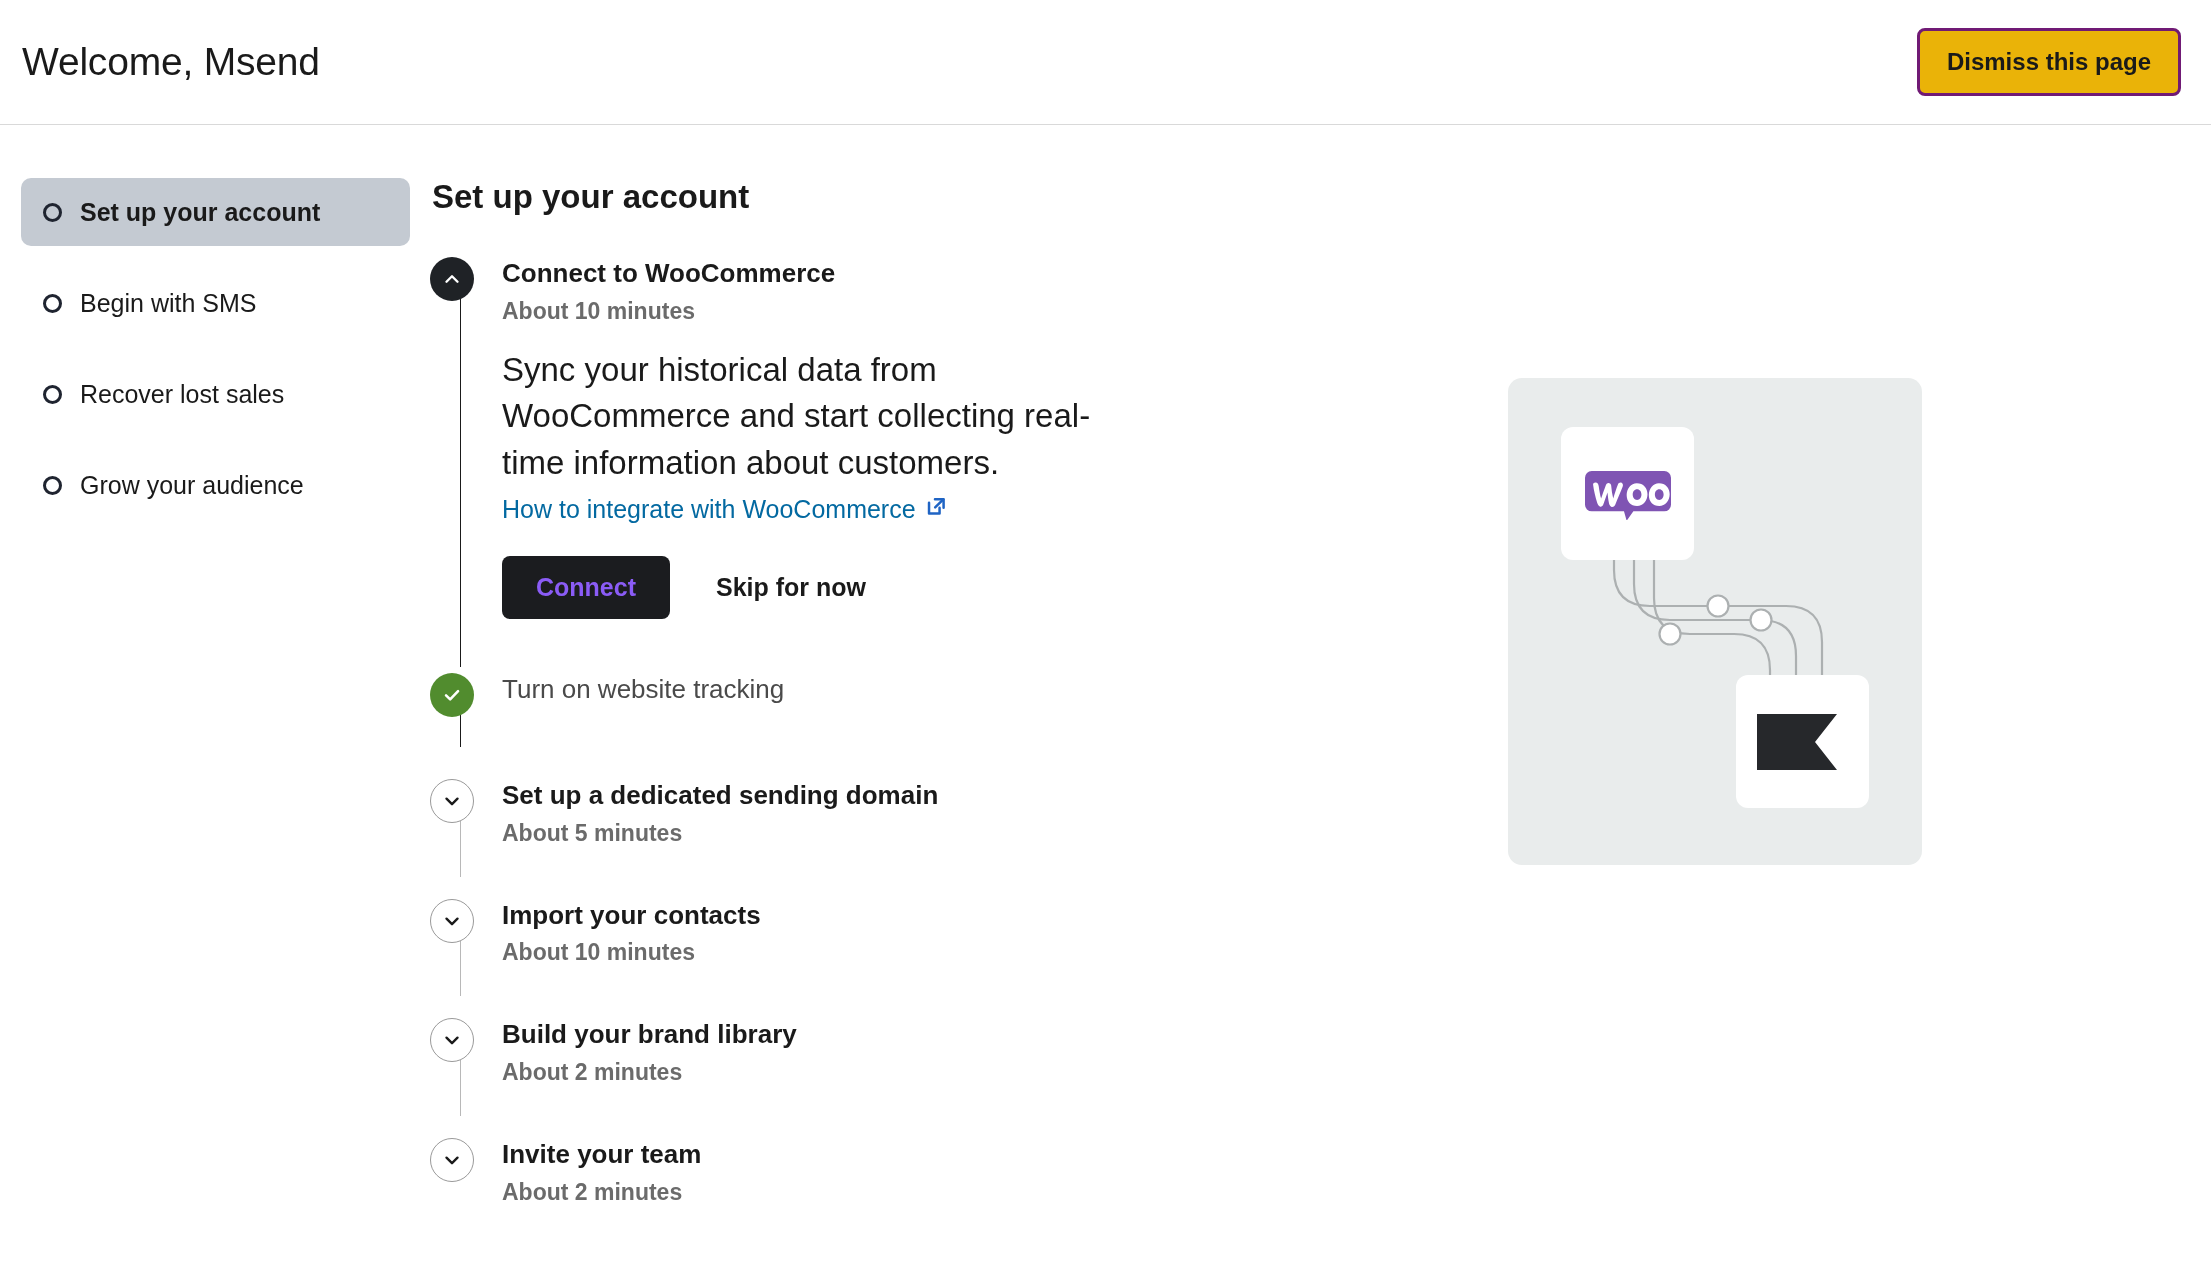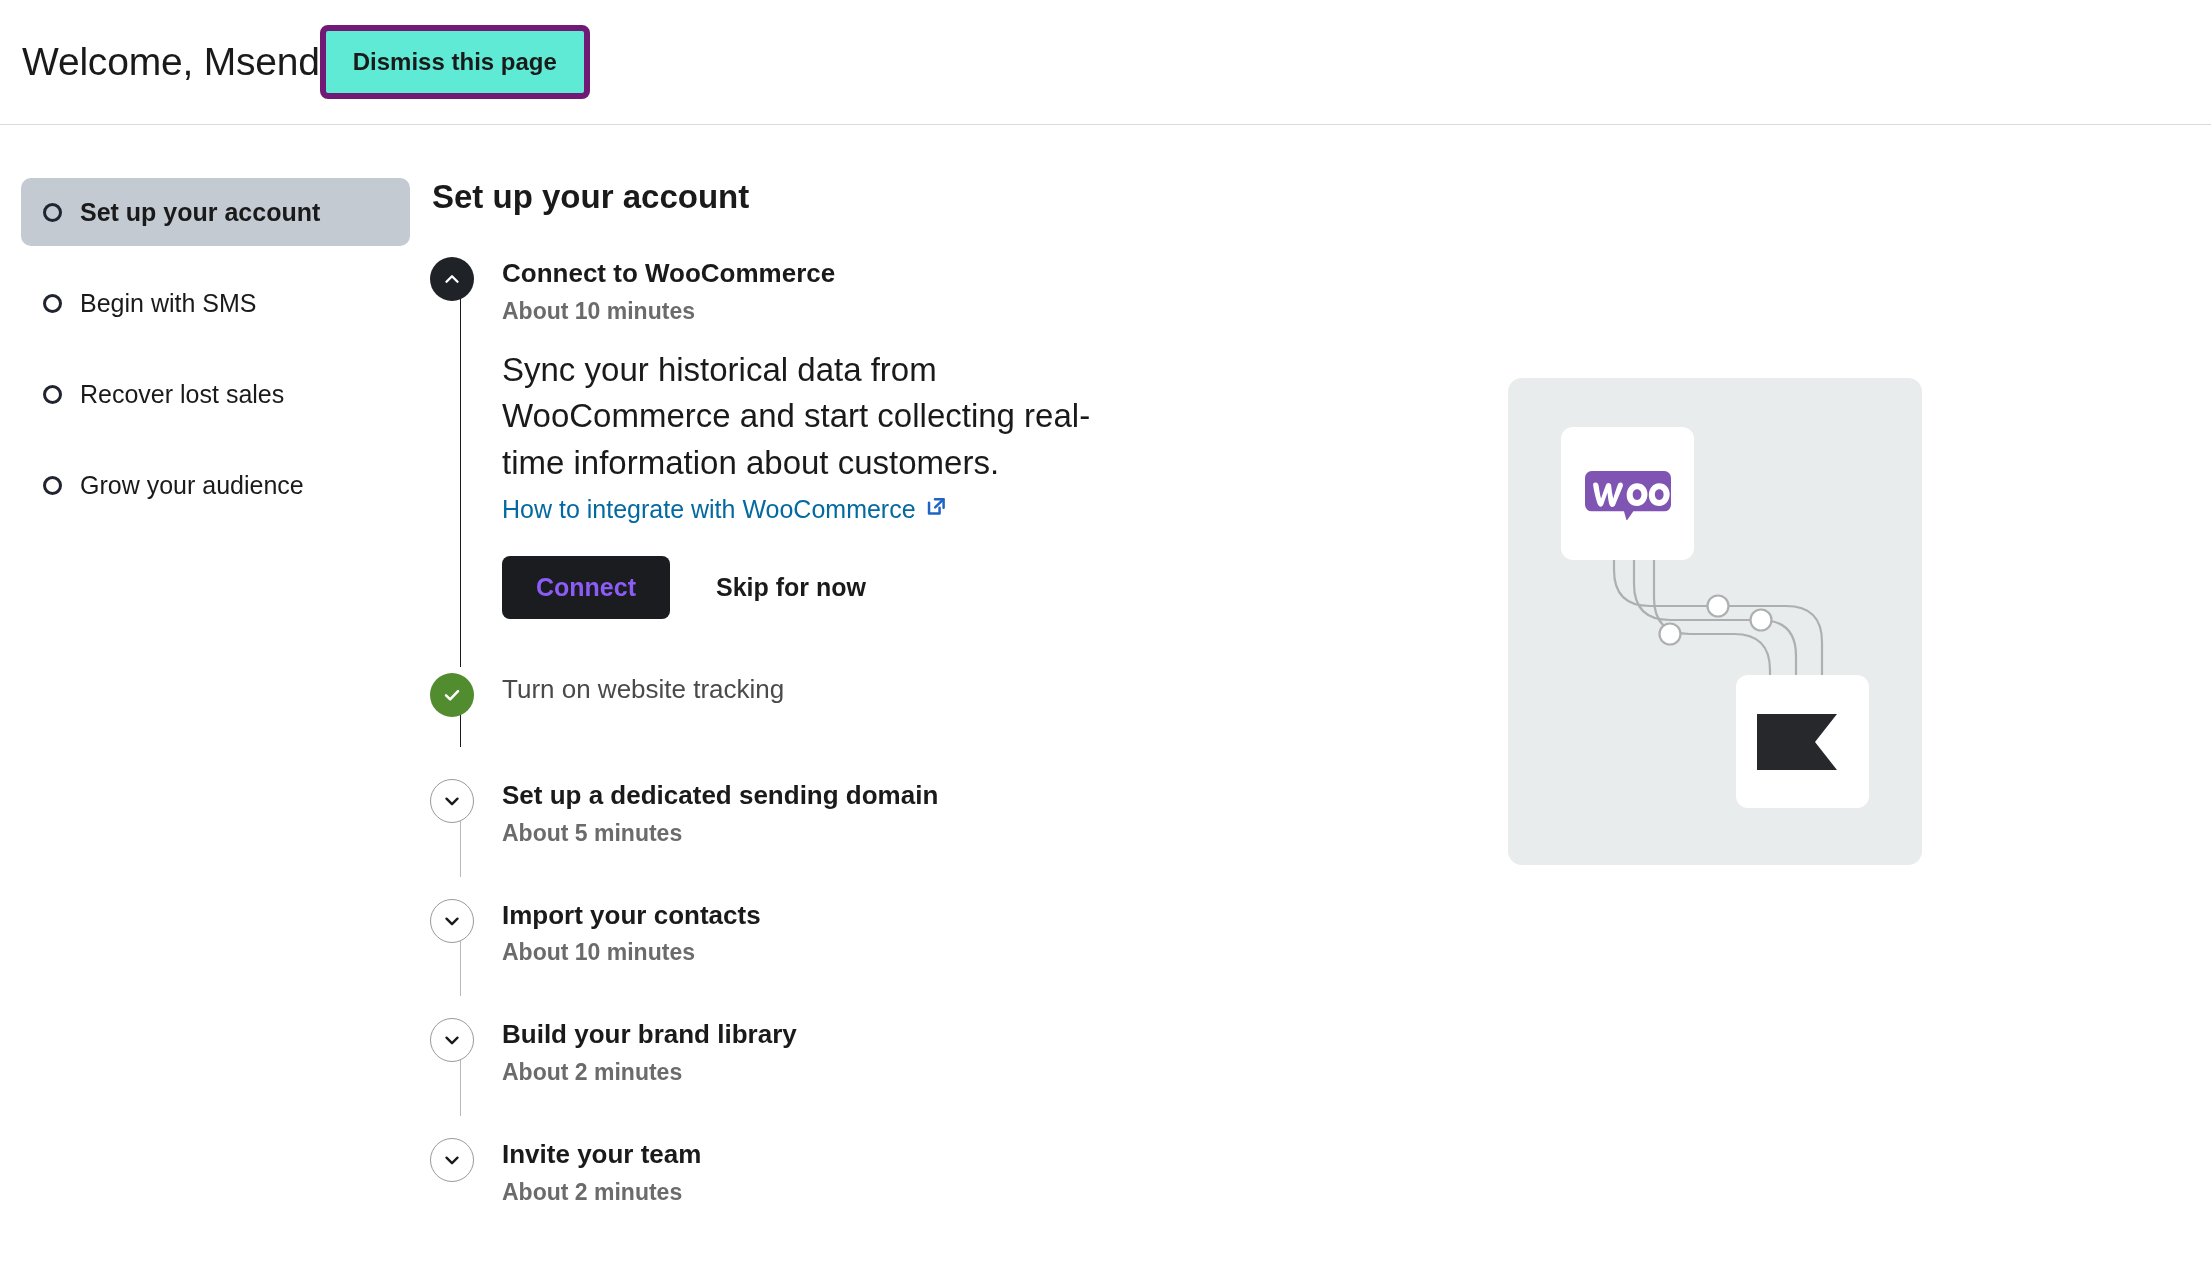--- a/index.html
+++ b/index.html
@@ -12,32 +12,33 @@
     color: #1a1a1a;
     overflow: hidden;
   }
 
   
   .header {
     height: 125px;
     border-bottom: 1px solid #d9d9d9;
     display: flex;
     align-items: center;
+    justify-content: space-between;
     padding: 0 30px 0 22px;
   }
   .welcome-title {
     font-size: 39px;
     font-weight: 400;
     color: #1a1a1a;
     letter-spacing: -0.2px;
   }
   .dismiss-btn {
-    border: 6px solid #701a75;
+    border: 3px solid #701a75;
     border-radius: 8px;
-    background: #5eead4;
+    background: #eab308;
     font-family: "Liberation Sans", sans-serif;
     font-size: 24px;
     font-weight: 700;
     color: #1a1a1a;
     padding: 17px 27px;
     cursor: pointer;
     white-space: nowrap;
   }
 
   

